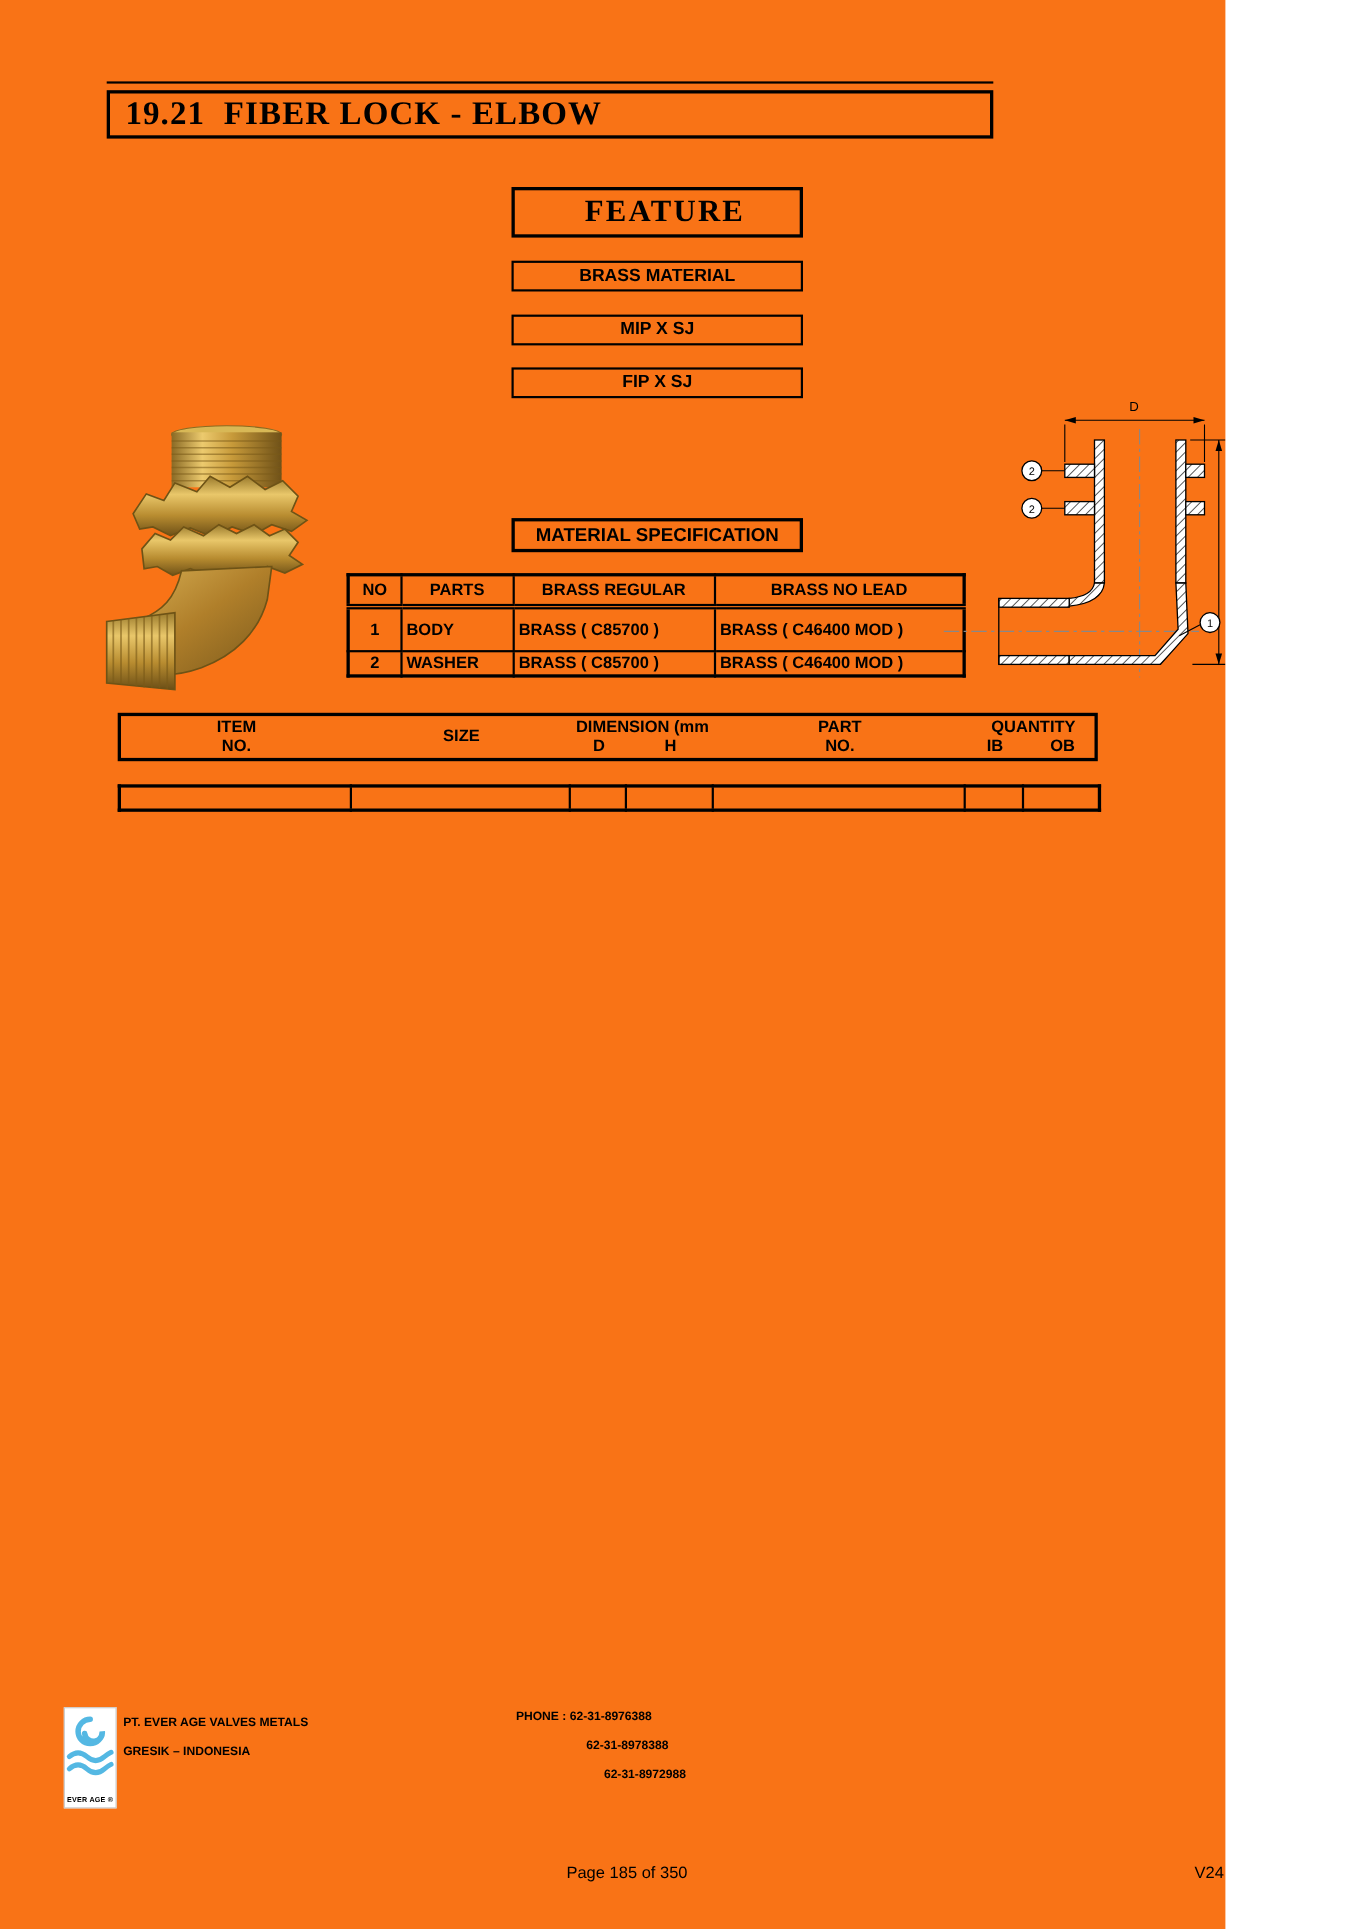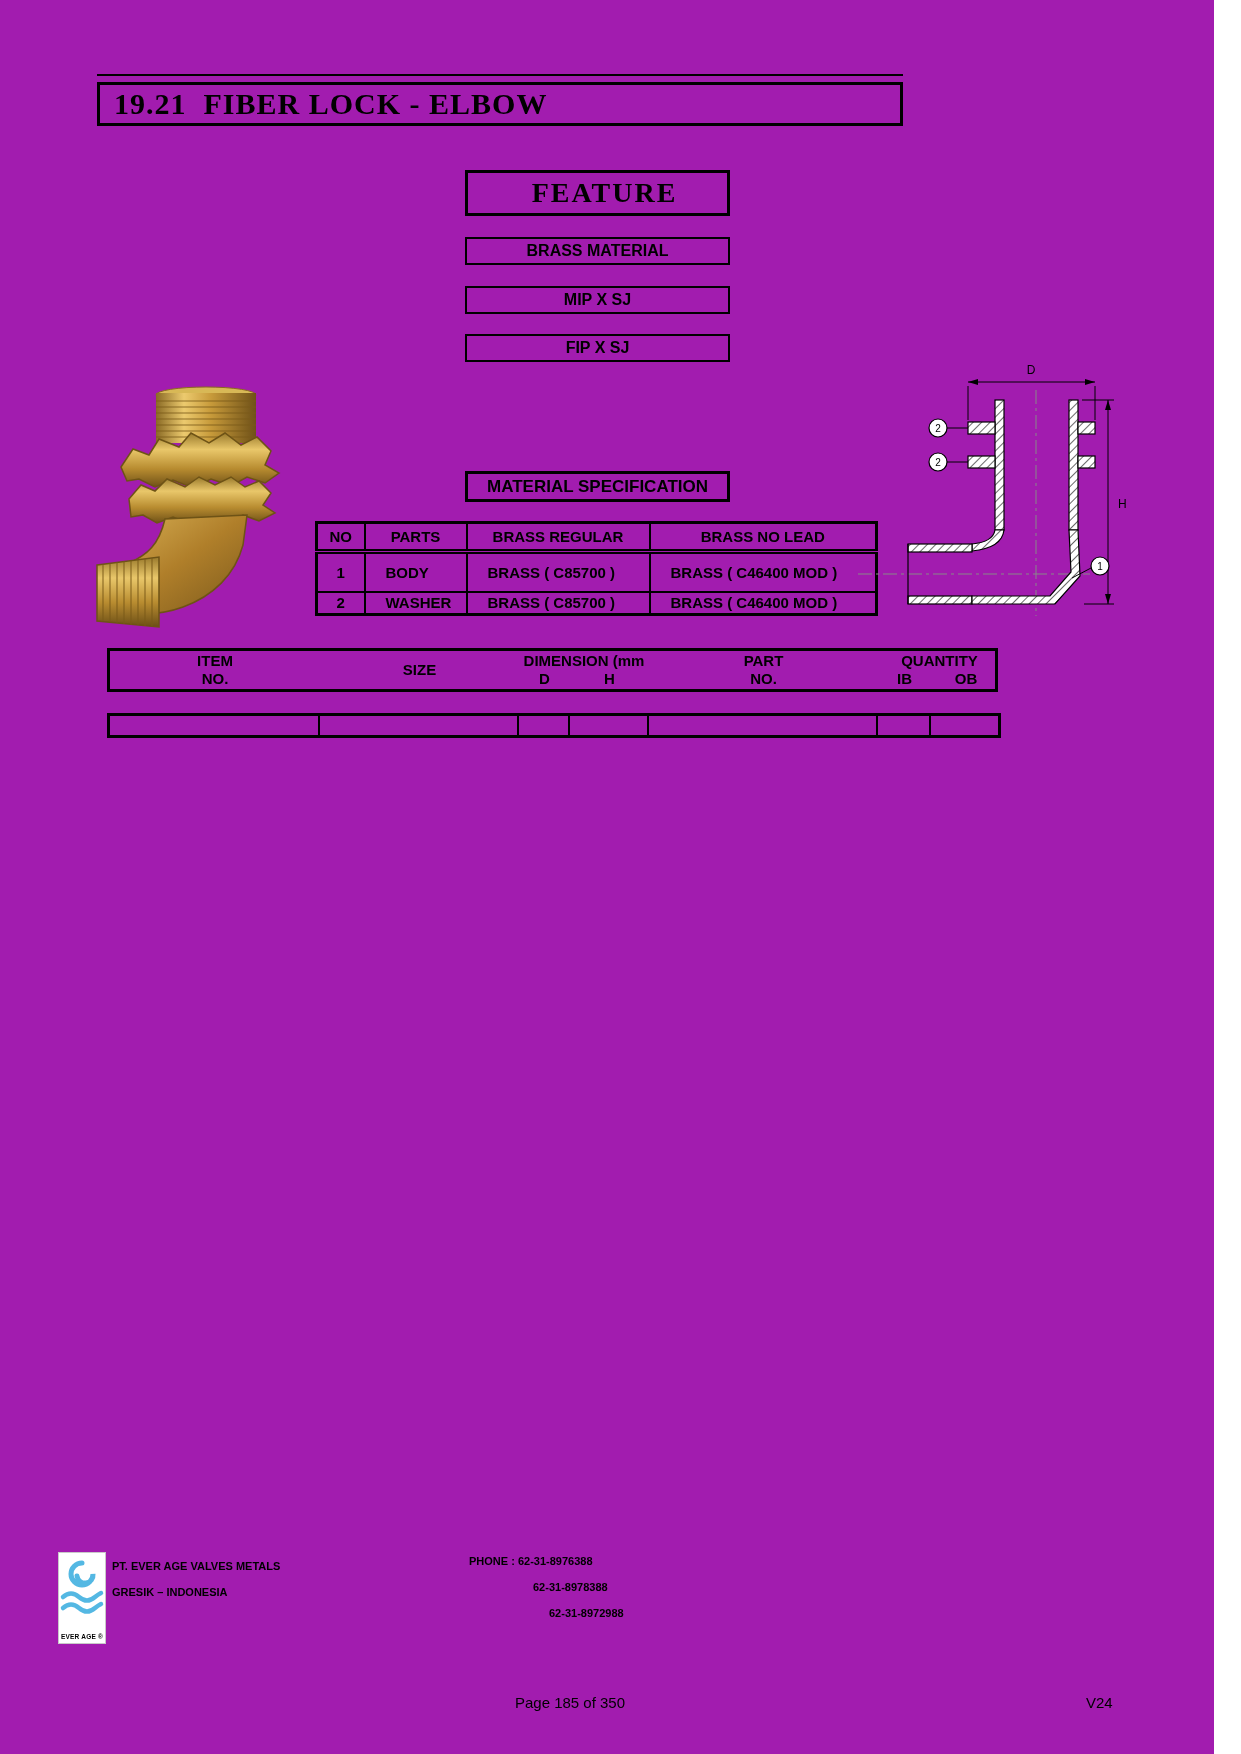--- a/index.html
+++ b/index.html
@@ -1,17 +1,17 @@
 <!DOCTYPE html>
 <html><head>
 <meta charset="utf-8">
 <style>
   * { margin:0; padding:0; box-sizing:border-box; }
   html,body { background:#ffffff; }
-  .page { position:relative; width:1214px; height:1754px; background:#a21caf;
+  .page { position:relative; width:1114px; height:1754px; background:#f97316;
           font-family:"Liberation Sans", sans-serif; color:#000; overflow:hidden; }
 
   .hairline { position:absolute; left:97px; top:74px; width:806px; border-top:2px solid #000; }
 
   .title-box { position:absolute; left:97px; top:82px; width:806px; height:44px;
                border:3px solid #000; display:flex; align-items:center; padding-left:14px;
                font-family:"Liberation Serif", serif; font-weight:bold; font-size:30px; letter-spacing:1px; }
 
   .feature-box { position:absolute; left:465px; width:265px; border:3px solid #000;
                  display:flex; align-items:center; justify-content:center;
@@ -27,21 +27,21 @@
                  border:3px solid #000; display:flex; align-items:center; justify-content:center;
                  font-size:17px; font-weight:bold; }
 
   table.mat { position:absolute; left:315px; top:521px; border-collapse:collapse;
               border:3px solid #000; table-layout:fixed; }
   table.mat th, table.mat td { border:2px solid #000; font-size:15px; font-weight:bold; overflow:hidden; white-space:nowrap; }
   table.mat th { height:29px; text-align:center; border-bottom:5px double #000; }
   table.mat tr.r1 td { height:40px; }
   table.mat tr.r2 td { height:23px; }
   table.mat td.c-no { text-align:center; }
-  table.mat td.c-l  { text-align:left; padding-left:20px; }
+  table.mat td.c-l  { text-align:left; padding-left:4px; }
 
   
   .it-header { position:absolute; left:107px; top:648px; width:891px; height:44px; border:3px solid #000; }
   .ith { position:absolute; top:0; height:38px; display:flex; flex-direction:column;
          align-items:center; justify-content:center; font-size:15px; font-weight:bold; line-height:18px; }
   .ith .sub { display:flex; width:100%; }
   .ith .sub span { display:block; text-align:center; }
   .ith-item { left:0;   width:210px; }
   .ith-size { left:210px; width:199px; }
   .ith-dim  { left:409px; width:130px; white-space:nowrap; }

